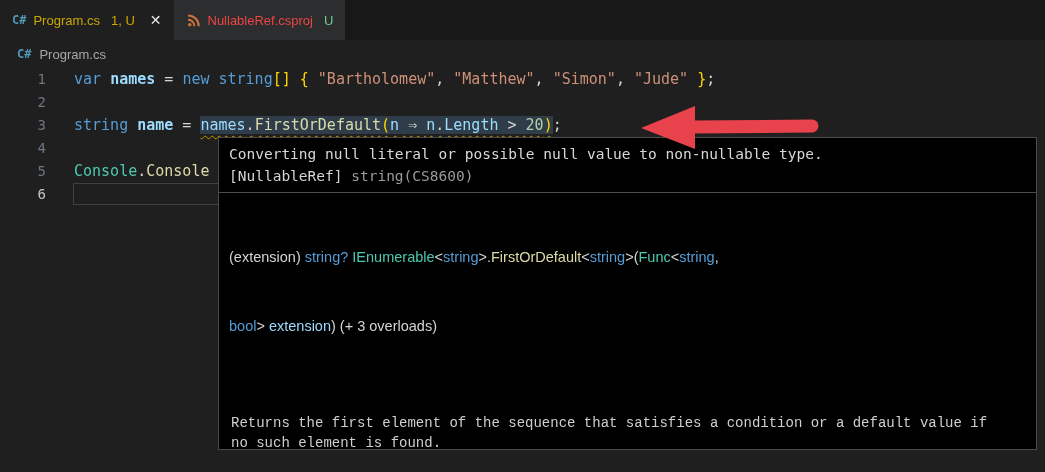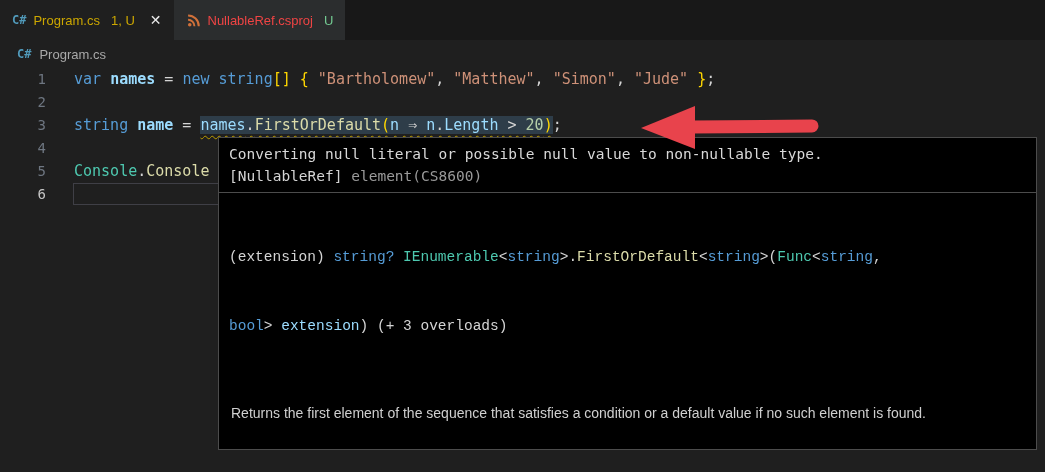--- a/index.html
+++ b/index.html
@@ -47,23 +47,23 @@
     text-align:right;
   }
   .current-line-box { position:absolute; left:73px; top:115px; width:962px; height:22px; border:1px solid #3f3f46; }
   
   .tooltip {
     position:absolute; left:218px; top:137px; width:819px; height:313px;
     background:#000000; border:1px solid #4c4c4c; z-index:5; overflow:hidden;
   }
   .tt-diag { padding:5px 10px; font-family:"DejaVu Sans Mono", monospace; font-size:14.5px; line-height:22px; color:#d8d8d8; }
   .tt-divider { border-top:1px solid #4c4c4c; }
-  .tt-sig { padding:7px 10px; font-family:Liberation Mono, monospace; font-size:14.5px; line-height:23px; white-space:pre; }
+  .tt-sig { padding:7px 10px; font-family:Liberation Sans, sans-serif; font-size:14.5px; line-height:23px; white-space:pre; }
   .tt-docs { padding:2px 12px 8px; font-size:14px; color:#cfcfcf; }
-  .tt-desc { margin-top:10px; line-height:20px; max-width:758px; }
+  .tt-desc { margin-top:20px; line-height:20px; max-width:758px;font-family:Liberation Mono, monospace; }
   .tt-label { margin-top:32px; line-height:17px; }
   
   .arrow-overlay { position:absolute; left:0; top:0; width:1045px; height:472px; z-index:10; pointer-events:none; }
 </style>
 </head>
 <body>
 
 <div class="window">
 
   <div class="tabbar">
@@ -115,21 +115,21 @@
     <div class="line">
       <span class="ln active">6</span>
       <span class="code"></span>
     </div>
     <div class="current-line-box"></div>
   </div>
 
   <div class="tooltip">
     <div class="tt-diag">
       <div>Converting null literal or possible null value to non-nullable type.</div>
-      <div><span class="tk-plain">[NullableRef] </span><span class="tk-gray">element(CS8600)</span></div>
+      <div><span class="tk-plain">[NullableRef] </span><span class="tk-gray">string(CS8600)</span></div>
     </div>
     <div class="tt-divider"></div>
     <div class="tt-sig">
       <div><span class="tk-plain">(extension) </span><span class="tk-kw">string</span><span class="tk-kw">?</span><span> </span><span class="tk-type">IEnumerable</span><span class="tk-plain">&lt;</span><span class="tk-kw">string</span><span class="tk-plain">&gt;</span><span class="tk-plain">.</span><span class="tk-fn">FirstOrDefault</span><span class="tk-plain">&lt;</span><span class="tk-kw">string</span><span class="tk-plain">&gt;</span><span class="tk-plain">(</span><span class="tk-type">Func</span><span class="tk-plain">&lt;</span><span class="tk-kw">string</span><span class="tk-plain">,</span></div>
       <div><span class="tk-kw">bool</span><span class="tk-plain">&gt; </span><span class="tk-var">extension</span><span class="tk-plain">) (+ 3 overloads)</span></div>
     </div>
     <div class="tt-docs">
       <div class="tt-desc">Returns the first element of the sequence that satisfies a condition or a default value if no such element is found.</div>
       <div class="tt-label">Returns:</div>
 

